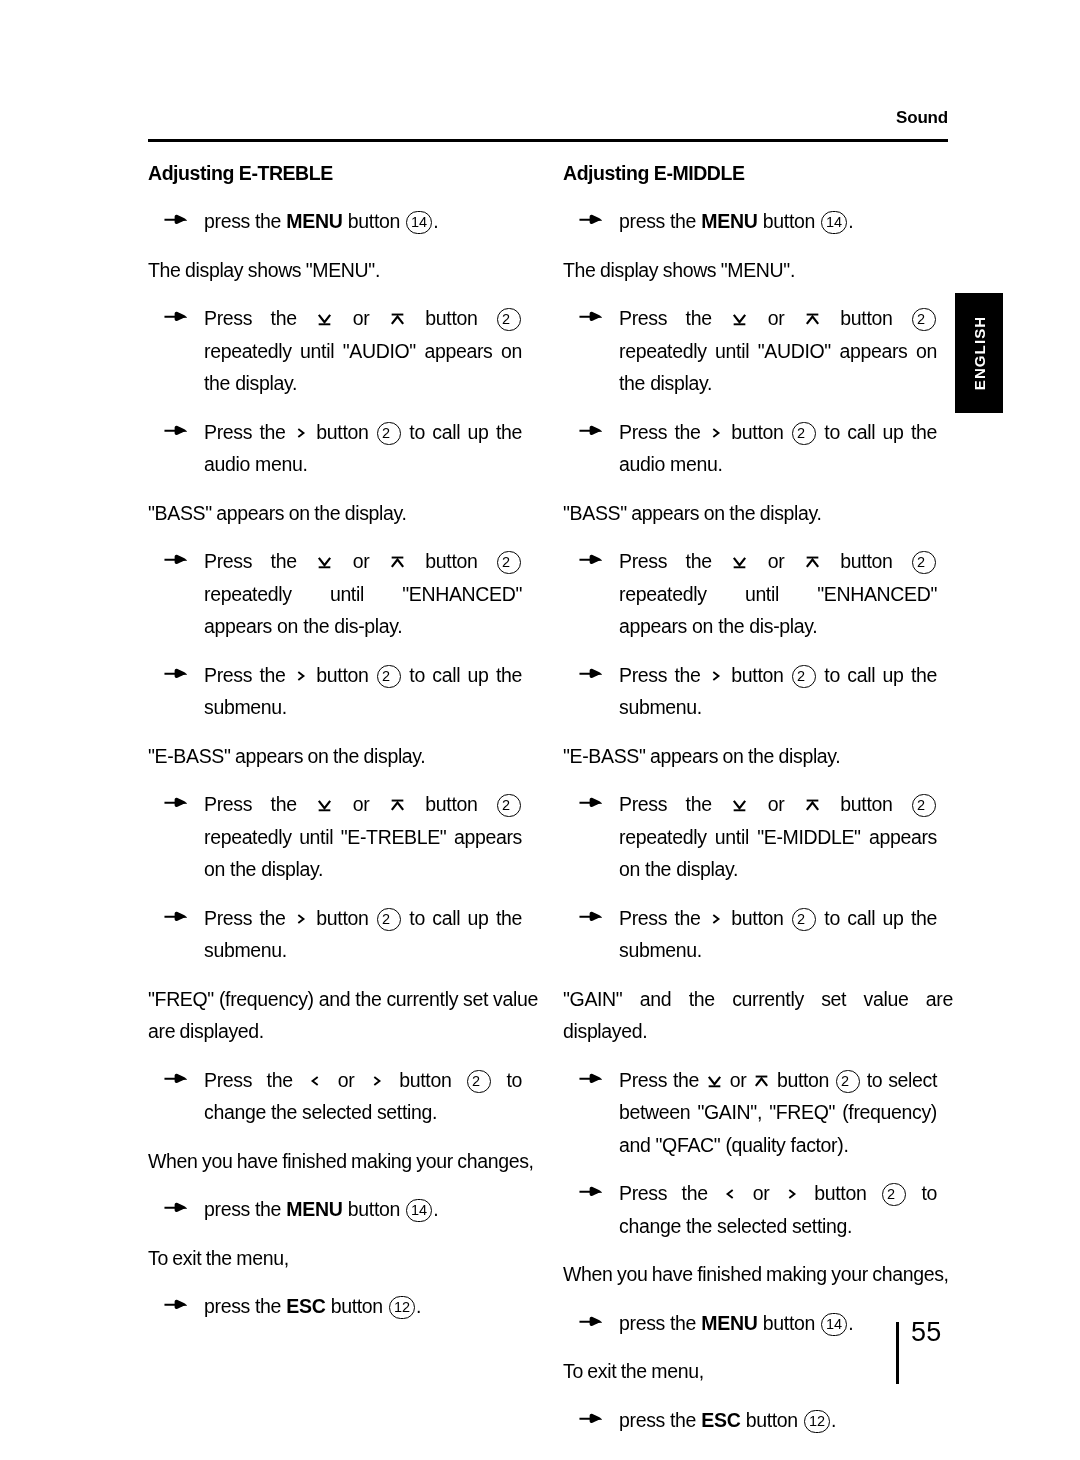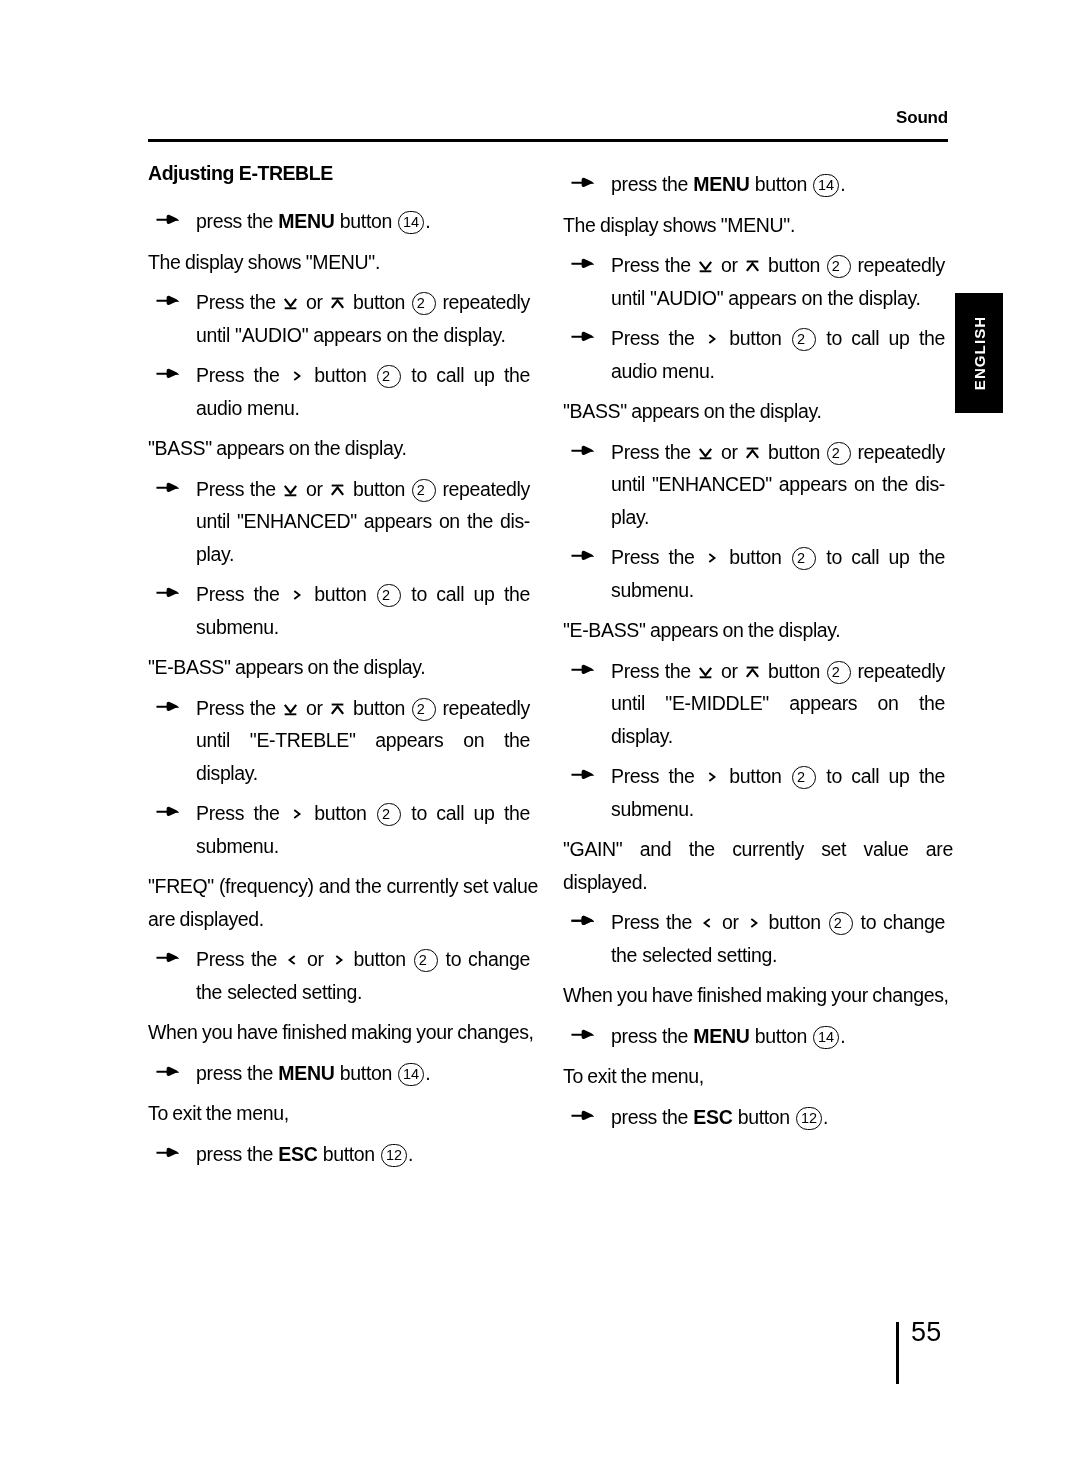--- a/index.html
+++ b/index.html
@@ -74,21 +74,21 @@
     letter-spacing: -0.35px;
     text-align: justify;
     text-justify: inter-word;
     word-spacing: -0.6px;
   }
   p.para.nojust { text-align: left; }
 
   
   .step {
     position: relative;
-    margin: 8px;
+    margin: 16px;
     padding-left: 40px;
     font-size: 19.5px;
     line-height: 32.5px;
     letter-spacing: -0.35px;
     text-align: justify;
     text-justify: inter-word;
   }
   .step > .hand {
     position: absolute;
     left: 0;
@@ -290,20 +290,21 @@
           <span class="hand"><svg viewBox="0 0 26 14" width="24" height="13" aria-hidden="true">
               <path d="M0.5 5.2 L11.5 5.2 L11.5 3.0 C11.5 1.2 13.0 0.4 14.6 1.1 L21.0 4.0 C22.6 4.7 23.4 5.6 24.6 6.4 L24.6 7.6 C23.2 7.2 22.0 7.1 21.0 7.5 L14.6 10.5 C13.0 11.2 11.5 10.5 11.5 8.7 L11.5 7.4 L0.5 7.4 Z" fill="#000"></path>
               <path d="M12.2 2.6 L23.6 6.7 L12.2 9.4 Z" fill="#000"></path>
             </svg></span>
           <span class="body">press the <b class="kb">ESC</b> button <span class="cnum">12</span>.</span>
         </div>
       </div>
   </div>
 
   <div class="col col-right">
+    <h2 class="sec-title">Adjusting E-MIDDLE</h2>
     <div class="col-body">
         <div class="step just">
           <span class="hand"><svg viewBox="0 0 26 14" width="24" height="13" aria-hidden="true">
               <path d="M0.5 5.2 L11.5 5.2 L11.5 3.0 C11.5 1.2 13.0 0.4 14.6 1.1 L21.0 4.0 C22.6 4.7 23.4 5.6 24.6 6.4 L24.6 7.6 C23.2 7.2 22.0 7.1 21.0 7.5 L14.6 10.5 C13.0 11.2 11.5 10.5 11.5 8.7 L11.5 7.4 L0.5 7.4 Z" fill="#000"></path>
               <path d="M12.2 2.6 L23.6 6.7 L12.2 9.4 Z" fill="#000"></path>
             </svg></span>
           <span class="body">press the <b class="kb">MENU</b> button <span class="cnum">14</span>.</span>
         </div>
         <p class="para nojust">The display shows "MENU".</p>
         <div class="step just">
@@ -373,20 +374,27 @@
           <span class="body">Press the <span class="chev"><svg viewBox="0 0 20 18" width="100%" height="100%" aria-hidden="true">
                 <path d="M5.5 2.2 L14.2 9 L5.5 15.8" fill="none" stroke="#000" stroke-width="3.1" stroke-linecap="butt" stroke-linejoin="miter"></path>
               </svg></span> button <span class="cnum">2</span> to call up the submenu.</span>
         </div>
         <p class="para">"GAIN" and the currently set value are displayed.</p>
         <div class="step just">
           <span class="hand"><svg viewBox="0 0 26 14" width="24" height="13" aria-hidden="true">
               <path d="M0.5 5.2 L11.5 5.2 L11.5 3.0 C11.5 1.2 13.0 0.4 14.6 1.1 L21.0 4.0 C22.6 4.7 23.4 5.6 24.6 6.4 L24.6 7.6 C23.2 7.2 22.0 7.1 21.0 7.5 L14.6 10.5 C13.0 11.2 11.5 10.5 11.5 8.7 L11.5 7.4 L0.5 7.4 Z" fill="#000"></path>
               <path d="M12.2 2.6 L23.6 6.7 L12.2 9.4 Z" fill="#000"></path>
             </svg></span>
+          <span class="body">Press the <span class="arw"><svg viewBox="0 0 20 18" width="100%" height="100%" aria-hidden="true">
+                <path d="M3.2 3.5 L10 12.2 L16.8 3.5" fill="none" stroke="#000" stroke-width="2.6" stroke-linecap="butt"></path>
+                <rect x="3.0" y="13.6" width="14" height="2.3" fill="#000"></rect>
+              </svg></span> or <span class="arw"><svg viewBox="0 0 20 18" width="100%" height="100%" aria-hidden="true">
+                <path d="M3.2 14.2 L10 5.5 L16.8 14.2" fill="none" stroke="#000" stroke-width="2.6" stroke-linecap="butt"></path>
+                <rect x="3.0" y="1.9" width="14" height="2.3" fill="#000"></rect>
+              </svg></span> button <span class="cnum">2</span> to select between "GAIN", "FREQ" (frequency) and "QFAC" (quality factor).</span>
         </div>
         <div class="step just">
           <span class="hand"><svg viewBox="0 0 26 14" width="24" height="13" aria-hidden="true">
               <path d="M0.5 5.2 L11.5 5.2 L11.5 3.0 C11.5 1.2 13.0 0.4 14.6 1.1 L21.0 4.0 C22.6 4.7 23.4 5.6 24.6 6.4 L24.6 7.6 C23.2 7.2 22.0 7.1 21.0 7.5 L14.6 10.5 C13.0 11.2 11.5 10.5 11.5 8.7 L11.5 7.4 L0.5 7.4 Z" fill="#000"></path>
               <path d="M12.2 2.6 L23.6 6.7 L12.2 9.4 Z" fill="#000"></path>
             </svg></span>
           <span class="body">Press the <span class="chev"><svg viewBox="0 0 20 18" width="100%" height="100%" aria-hidden="true">
                 <path d="M14.5 2.2 L5.8 9 L14.5 15.8" fill="none" stroke="#000" stroke-width="3.1" stroke-linecap="butt" stroke-linejoin="miter"></path>
               </svg></span> or <span class="chev"><svg viewBox="0 0 20 18" width="100%" height="100%" aria-hidden="true">
                 <path d="M5.5 2.2 L14.2 9 L5.5 15.8" fill="none" stroke="#000" stroke-width="3.1" stroke-linecap="butt" stroke-linejoin="miter"></path>

